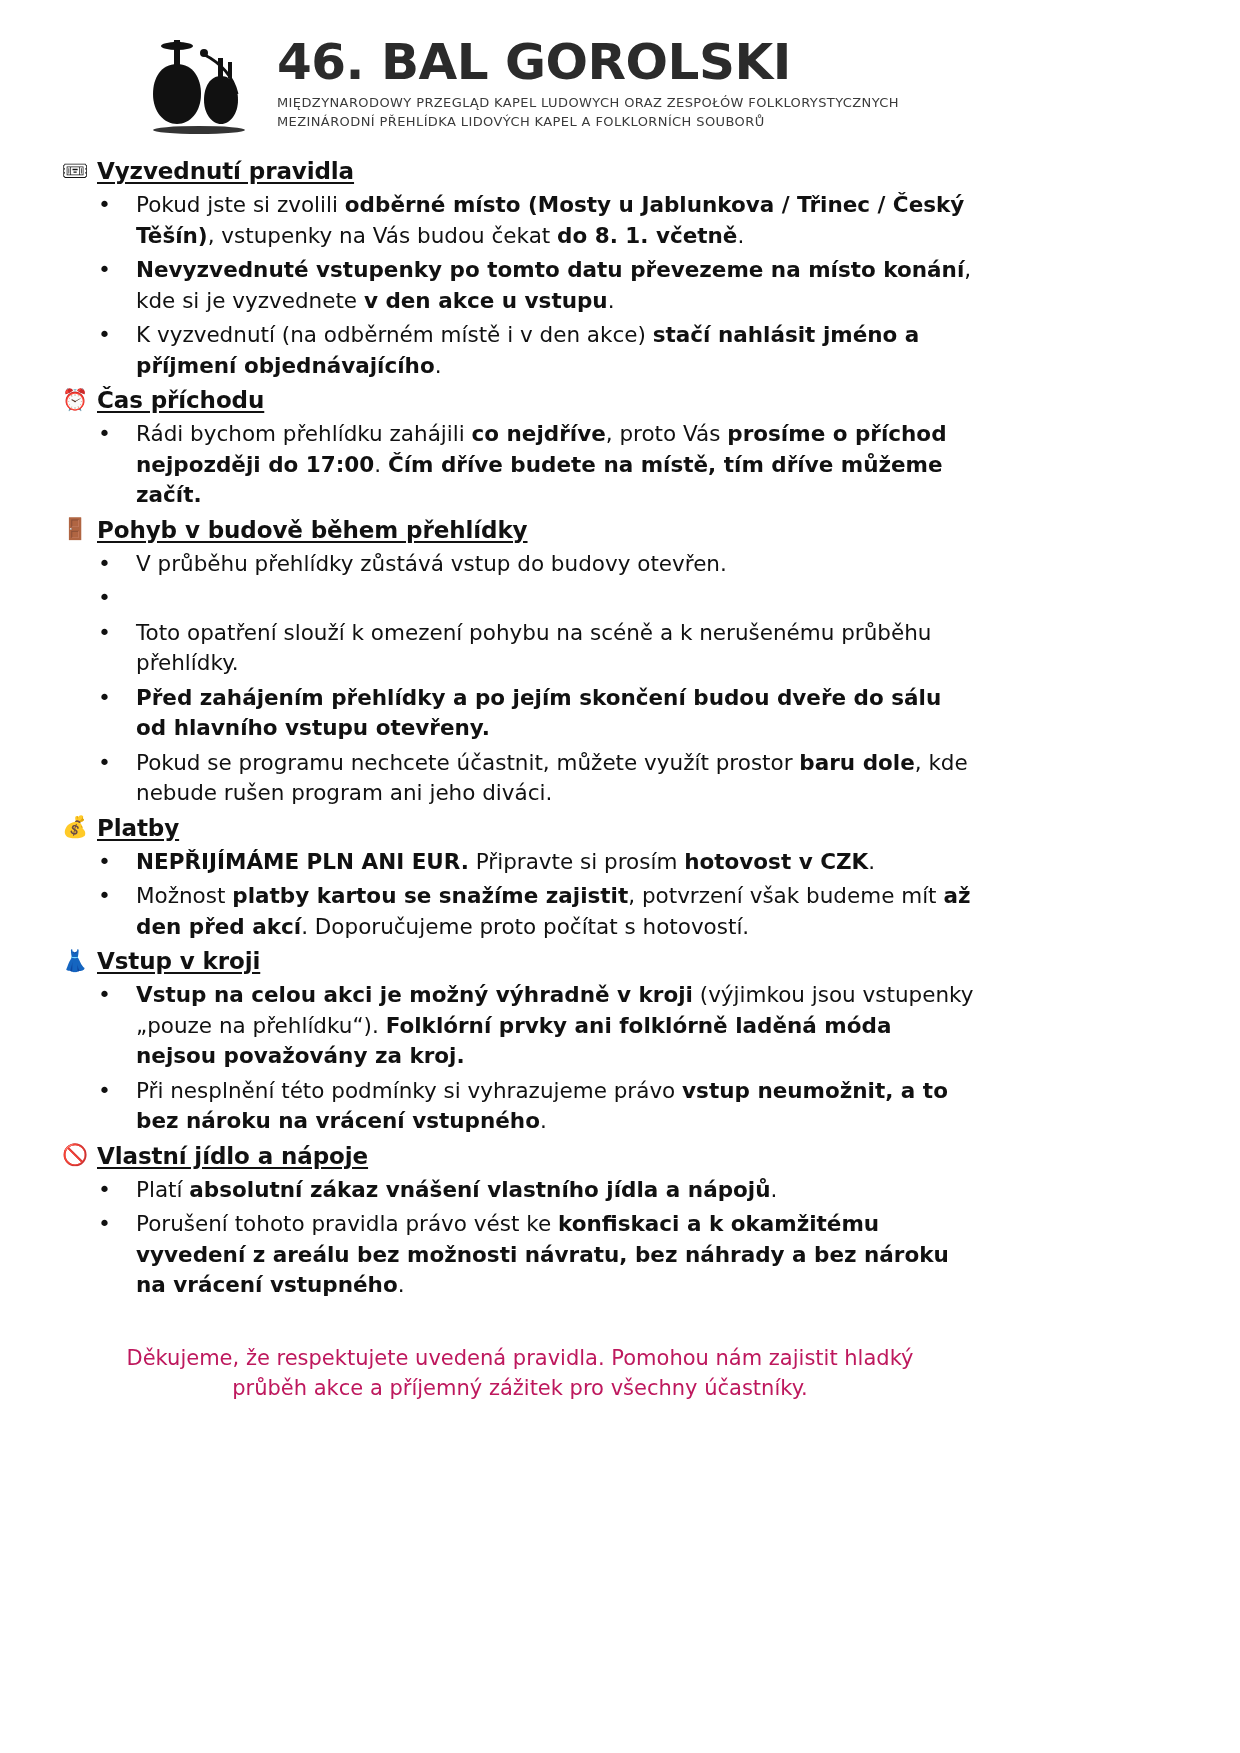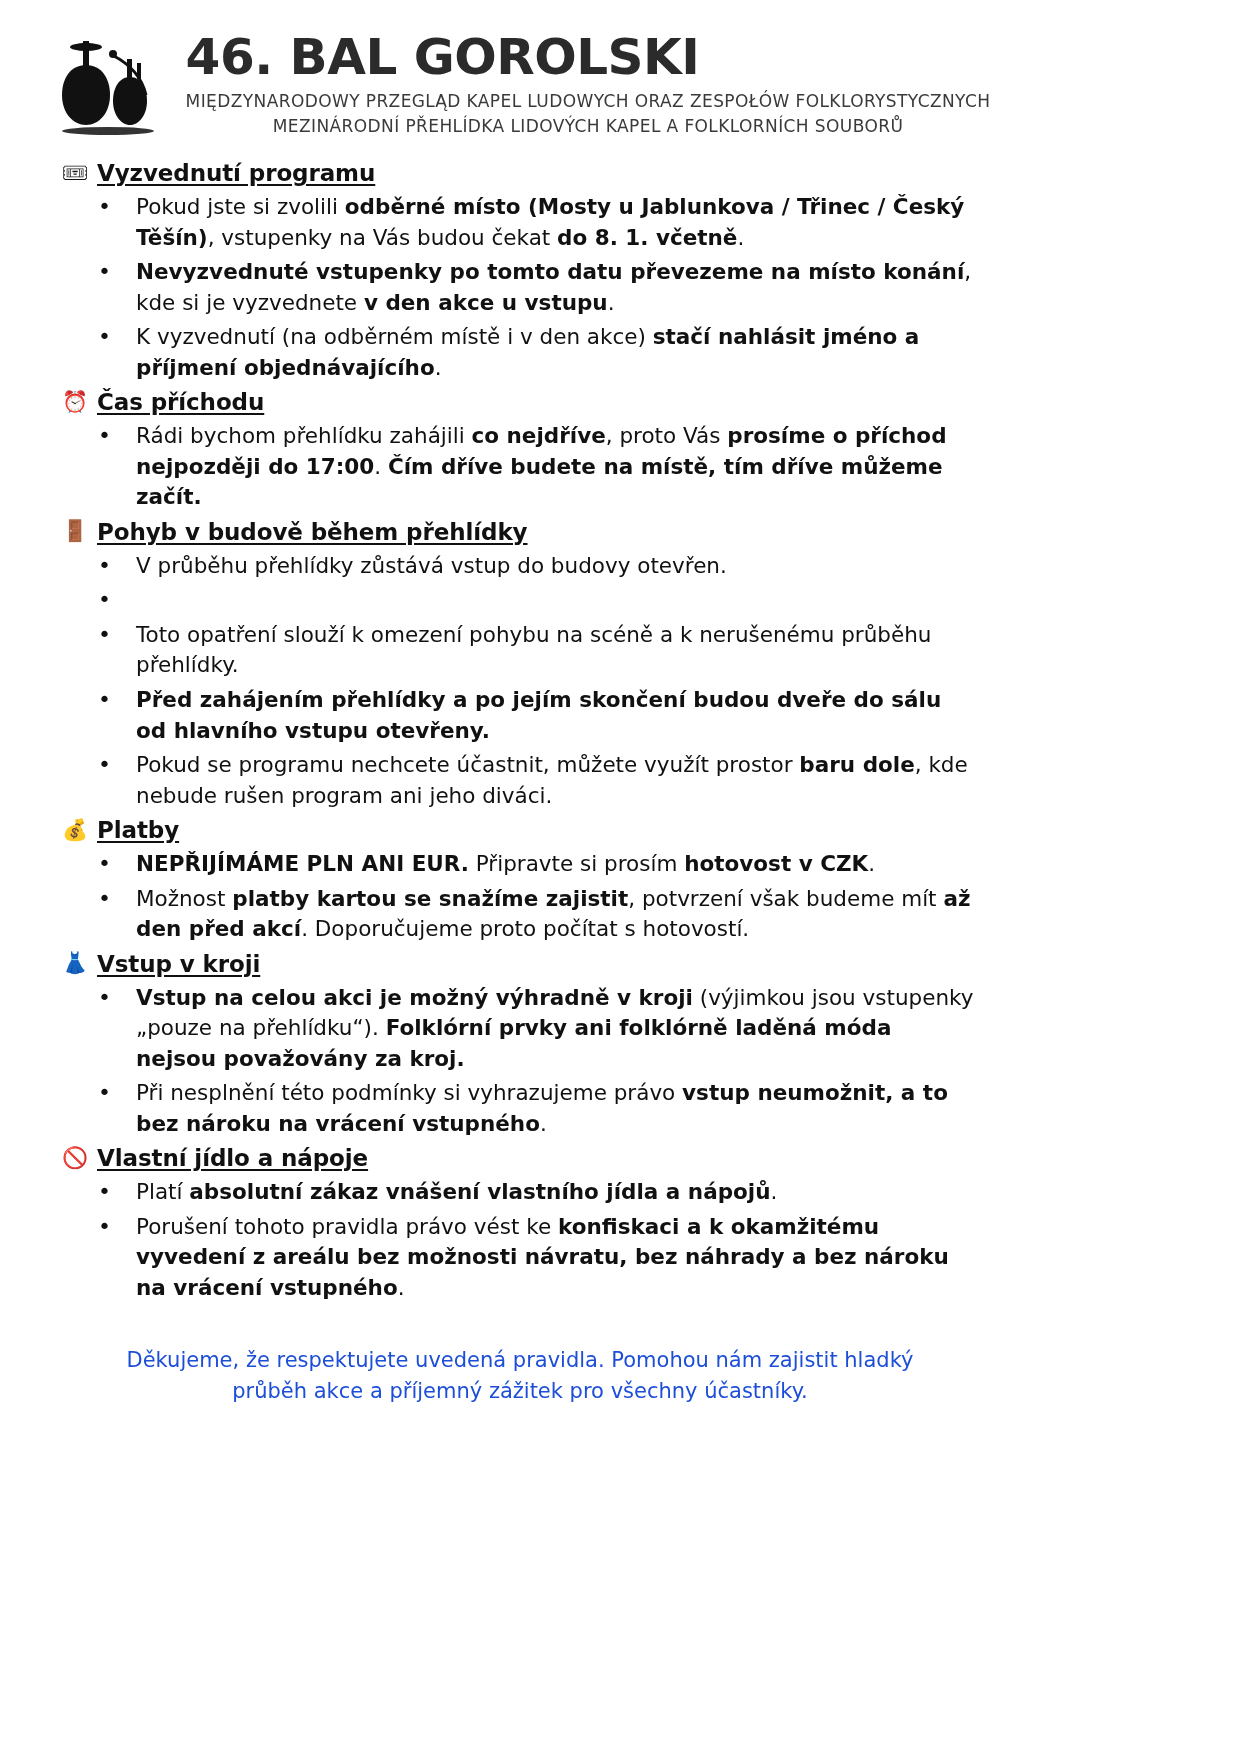--- a/index.html
+++ b/index.html
@@ -44,26 +44,25 @@
   .logo-title {
     font-family: "DejaVu Sans", sans-serif;
     font-weight: bold;
     font-size: 50px;
     letter-spacing: -0.5px;
     line-height: 1.0;
     color: #2b2b2b;
     white-space: nowrap;
   }
   .logo-sub1, .logo-sub2 {
-    font-size: 17px;
+    font-size: 13px;
     letter-spacing: 0.4px;
     color: #3a3a3a;
     line-height: 1.45;
     white-space: nowrap;
-    text-align: center;
   }
   .logo-sub1 { margin-top: 7px; }
 
   
   .content { margin-top: 14px; }
 
   .section { margin-bottom: 6px; }
 
   .section-head {
     display: flex;
@@ -113,21 +112,21 @@
     font-size: 22px;
     color: #111;
   }
   li b, .b { font-weight: bold; }
 
   .footer-note {
     margin-top: 42px;
     text-align: center;
     font-size: 21px;
     line-height: 1.45;
-    color: #1d4ed8;
+    color: #be185d;
     padding: 0 62px;
   }
 </style>
 </head>
 <body>
 
 <div class="page">
 
   <div class="logo-block">
     <div class="logo-mark">
@@ -156,21 +155,21 @@
       <div class="logo-title">46. BAL GOROLSKI</div>
       <div class="logo-sub1">MIĘDZYNARODOWY PRZEGLĄD KAPEL LUDOWYCH ORAZ ZESPOŁÓW FOLKLORYSTYCZNYCH</div>
       <div class="logo-sub2">MEZINÁRODNÍ PŘEHLÍDKA LIDOVÝCH KAPEL A FOLKLORNÍCH SOUBORŮ</div>
     </div>
   </div>
 
   <div class="content" id="sections-root">
       <div class="section">
         <div class="section-head">
           <span class="sec-icon">🎟</span>
-          <span class="sec-title">Vyzvednutí programu</span>
+          <span class="sec-title">Vyzvednutí pravidla</span>
         </div>
         <ul class="bullets">
           <li><span>Pokud jste si zvolili </span><b>odběrné místo (Mosty u Jablunkova / Třinec / Český Těšín)</b><span>, vstupenky na Vás budou čekat </span><b>do 8. 1. včetně</b><span>.</span></li>
           <li><b>Nevyzvednuté vstupenky po tomto datu převezeme na místo konání</b><span>, kde si je vyzvednete </span><b>v den akce u vstupu</b><span>.</span></li>
           <li><span>K vyzvednutí (na odběrném místě i v den akce) </span><b>stačí nahlásit jméno a příjmení objednávajícího</b><span>.</span></li>
         </ul>
       </div>
       <div class="section">
         <div class="section-head">
           <span class="sec-icon">⏰</span>

